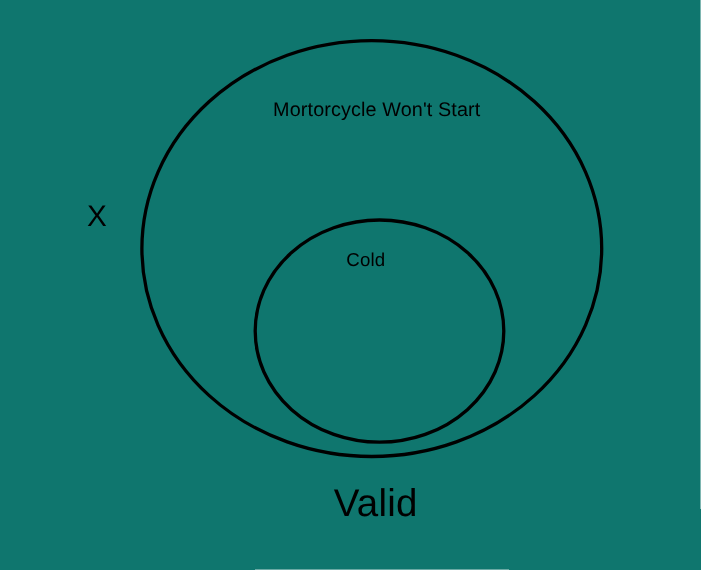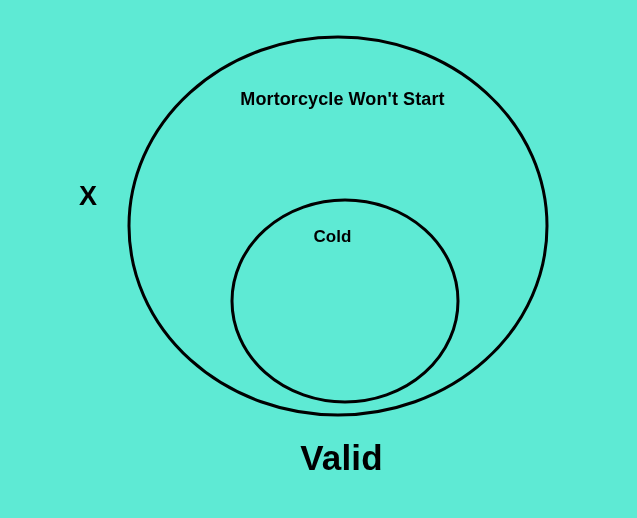--- a/index.html
+++ b/index.html
@@ -68,21 +68,21 @@
     width: 637px;
     text-align: center;
     transform: translateX(23px);
     font-size: 35px;
     letter-spacing: 0.2px;
   }
 </style>
 </head>
 <body>
 
-<div id="diagram-canvas" style="background: #5eead4; font-weight: bold;">
+<div id="diagram-canvas" style="background: #0f766e;">
 
   <svg id="diagram-svg" viewBox="0 0 637 518" xmlns="http://www.w3.org/2000/svg">
     <ellipse id="outer-set-ellipse" cx="338" cy="226" rx="209" ry="189" fill="none" stroke="#000000" stroke-width="3"></ellipse>
     <ellipse id="inner-set-ellipse" cx="345" cy="301" rx="113" ry="101" fill="none" stroke="#000000" stroke-width="3"></ellipse>
   </svg>
 
   <div class="label" id="label-outer-set">Mortorcycle Won't Start</div>
 
   <div class="label" id="label-inner-set">Cold</div>
 

